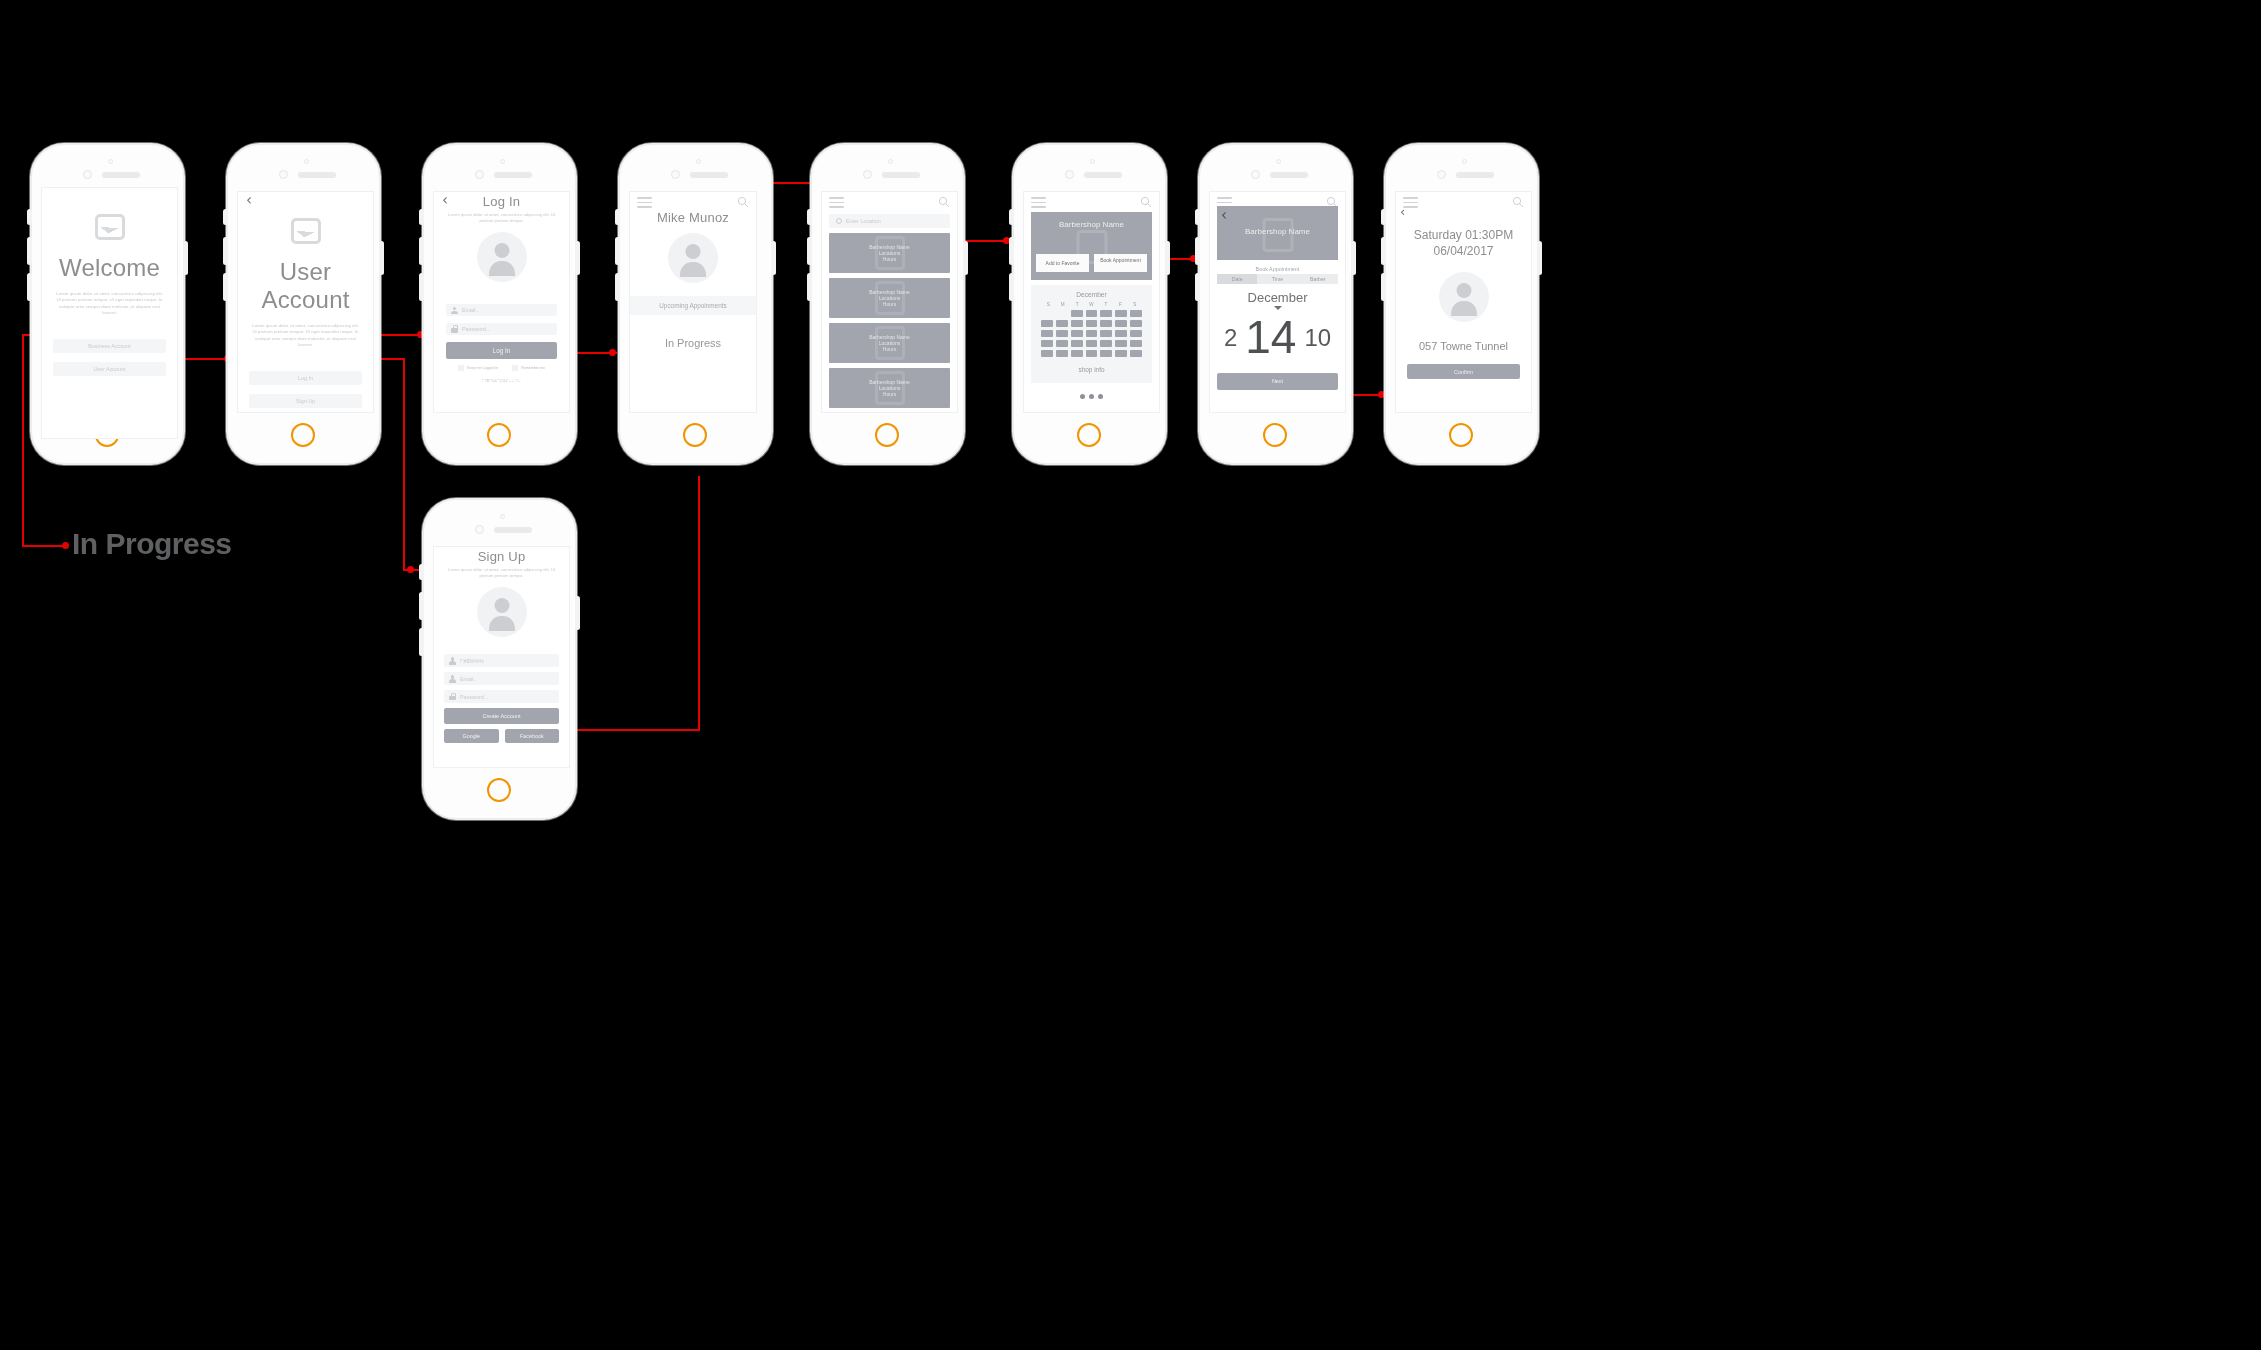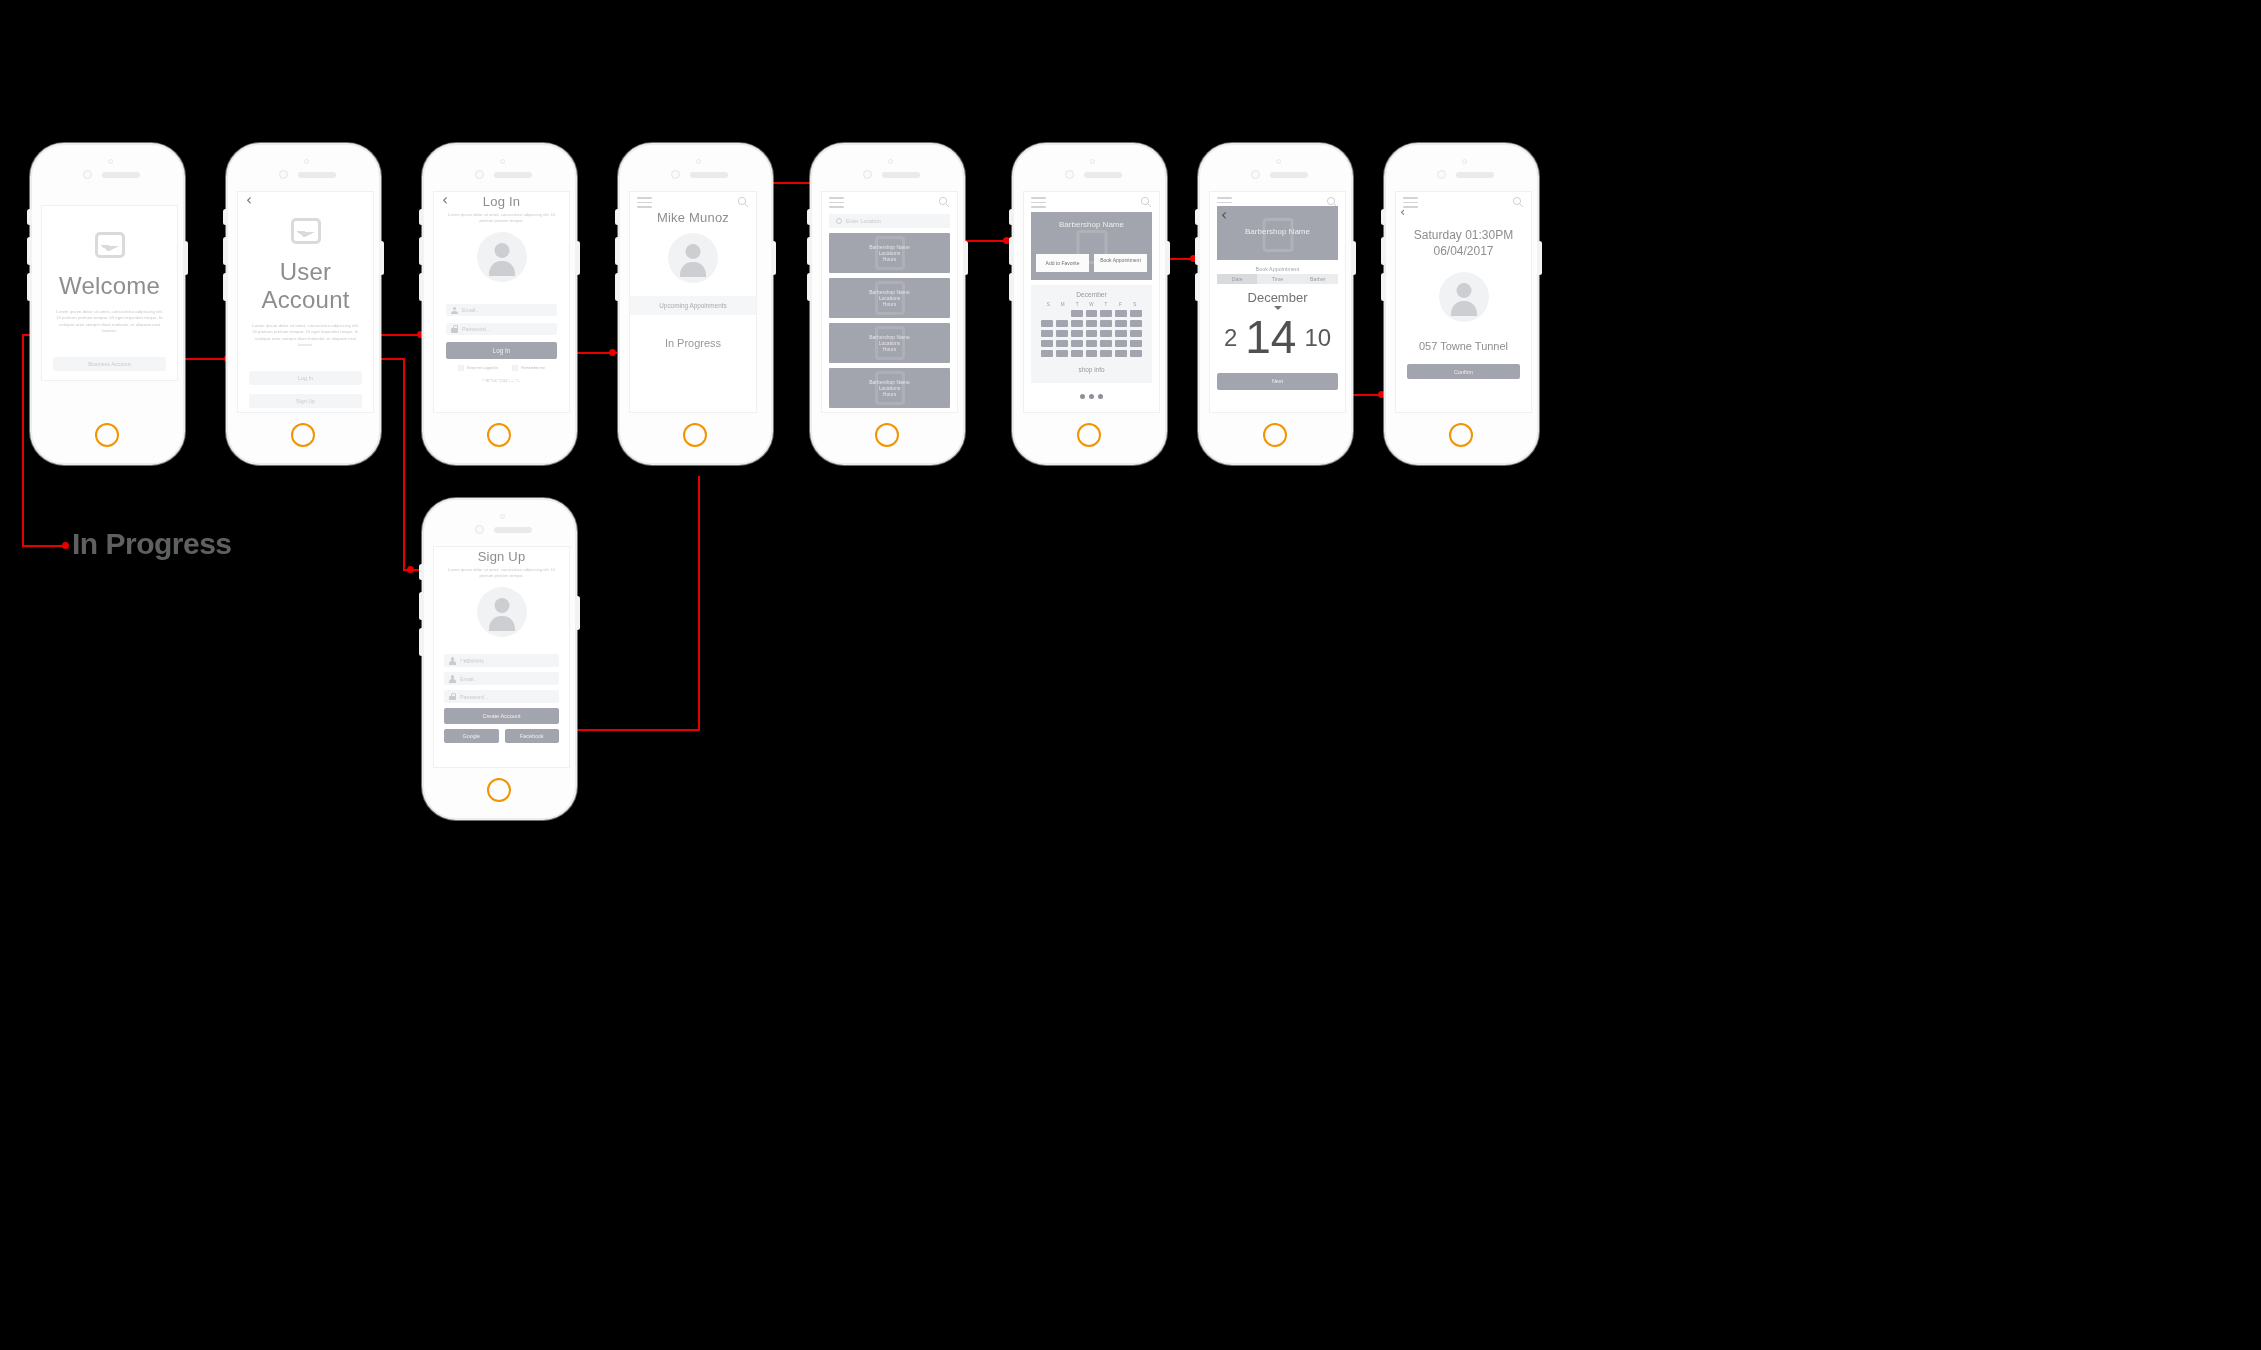--- a/index.html
+++ b/index.html
@@ -158,21 +158,21 @@
   <div class="phone" style="left:30px; top:143px; width:155px; height:322px;">
     <div class="btn-vol v1"></div>
     <div class="btn-vol v2"></div>
     <div class="btn-vol v3"></div>
     <div class="btn-pwr"></div>
     <div class="sensor" style="left:76px; top:14px;"></div>
     <div class="cam" style="left:51px; top:25px;"></div>
     <div class="speaker" style="left:70px; top:27px; width:38px;"></div>
     <div class="home" style="left:63px; top:278px; width:24px; height:24px;"></div>
 
-    <div class="screen" style="left:9px; top:60px; width:137px; height:176px;">
+    <div class="screen" style="left:9px; top:42px; width:137px; height:252px;">
       <div class="img-ph" style="width:30px; height:26px; margin:26px auto 0;"></div>
       <div class="h1" style="font-size:24px; margin-top:14px;">Welcome</div>
       <div class="lorem" style="font-size:4.4px; margin:9px 14px 0;">Lorem ipsum dolor sit amet, consectetur adipiscing elit. Ut pretium pretium tempor. Ut eget imperdiet neque. In volutpat ante semper diam molestie, et aliquam erat laoreet.</div>
       <div class="light-btn" style="margin:22px 11px 0; height:14px; font-size:5.4px;">Business Account</div>
       <div class="light-btn" style="margin:9px 11px 0; height:14px; font-size:5.4px;">User Account</div>
     </div>
   </div>
 
   <div class="phone" style="left:226px; top:143px; width:155px; height:322px;">
     <div class="btn-vol v1"></div>

